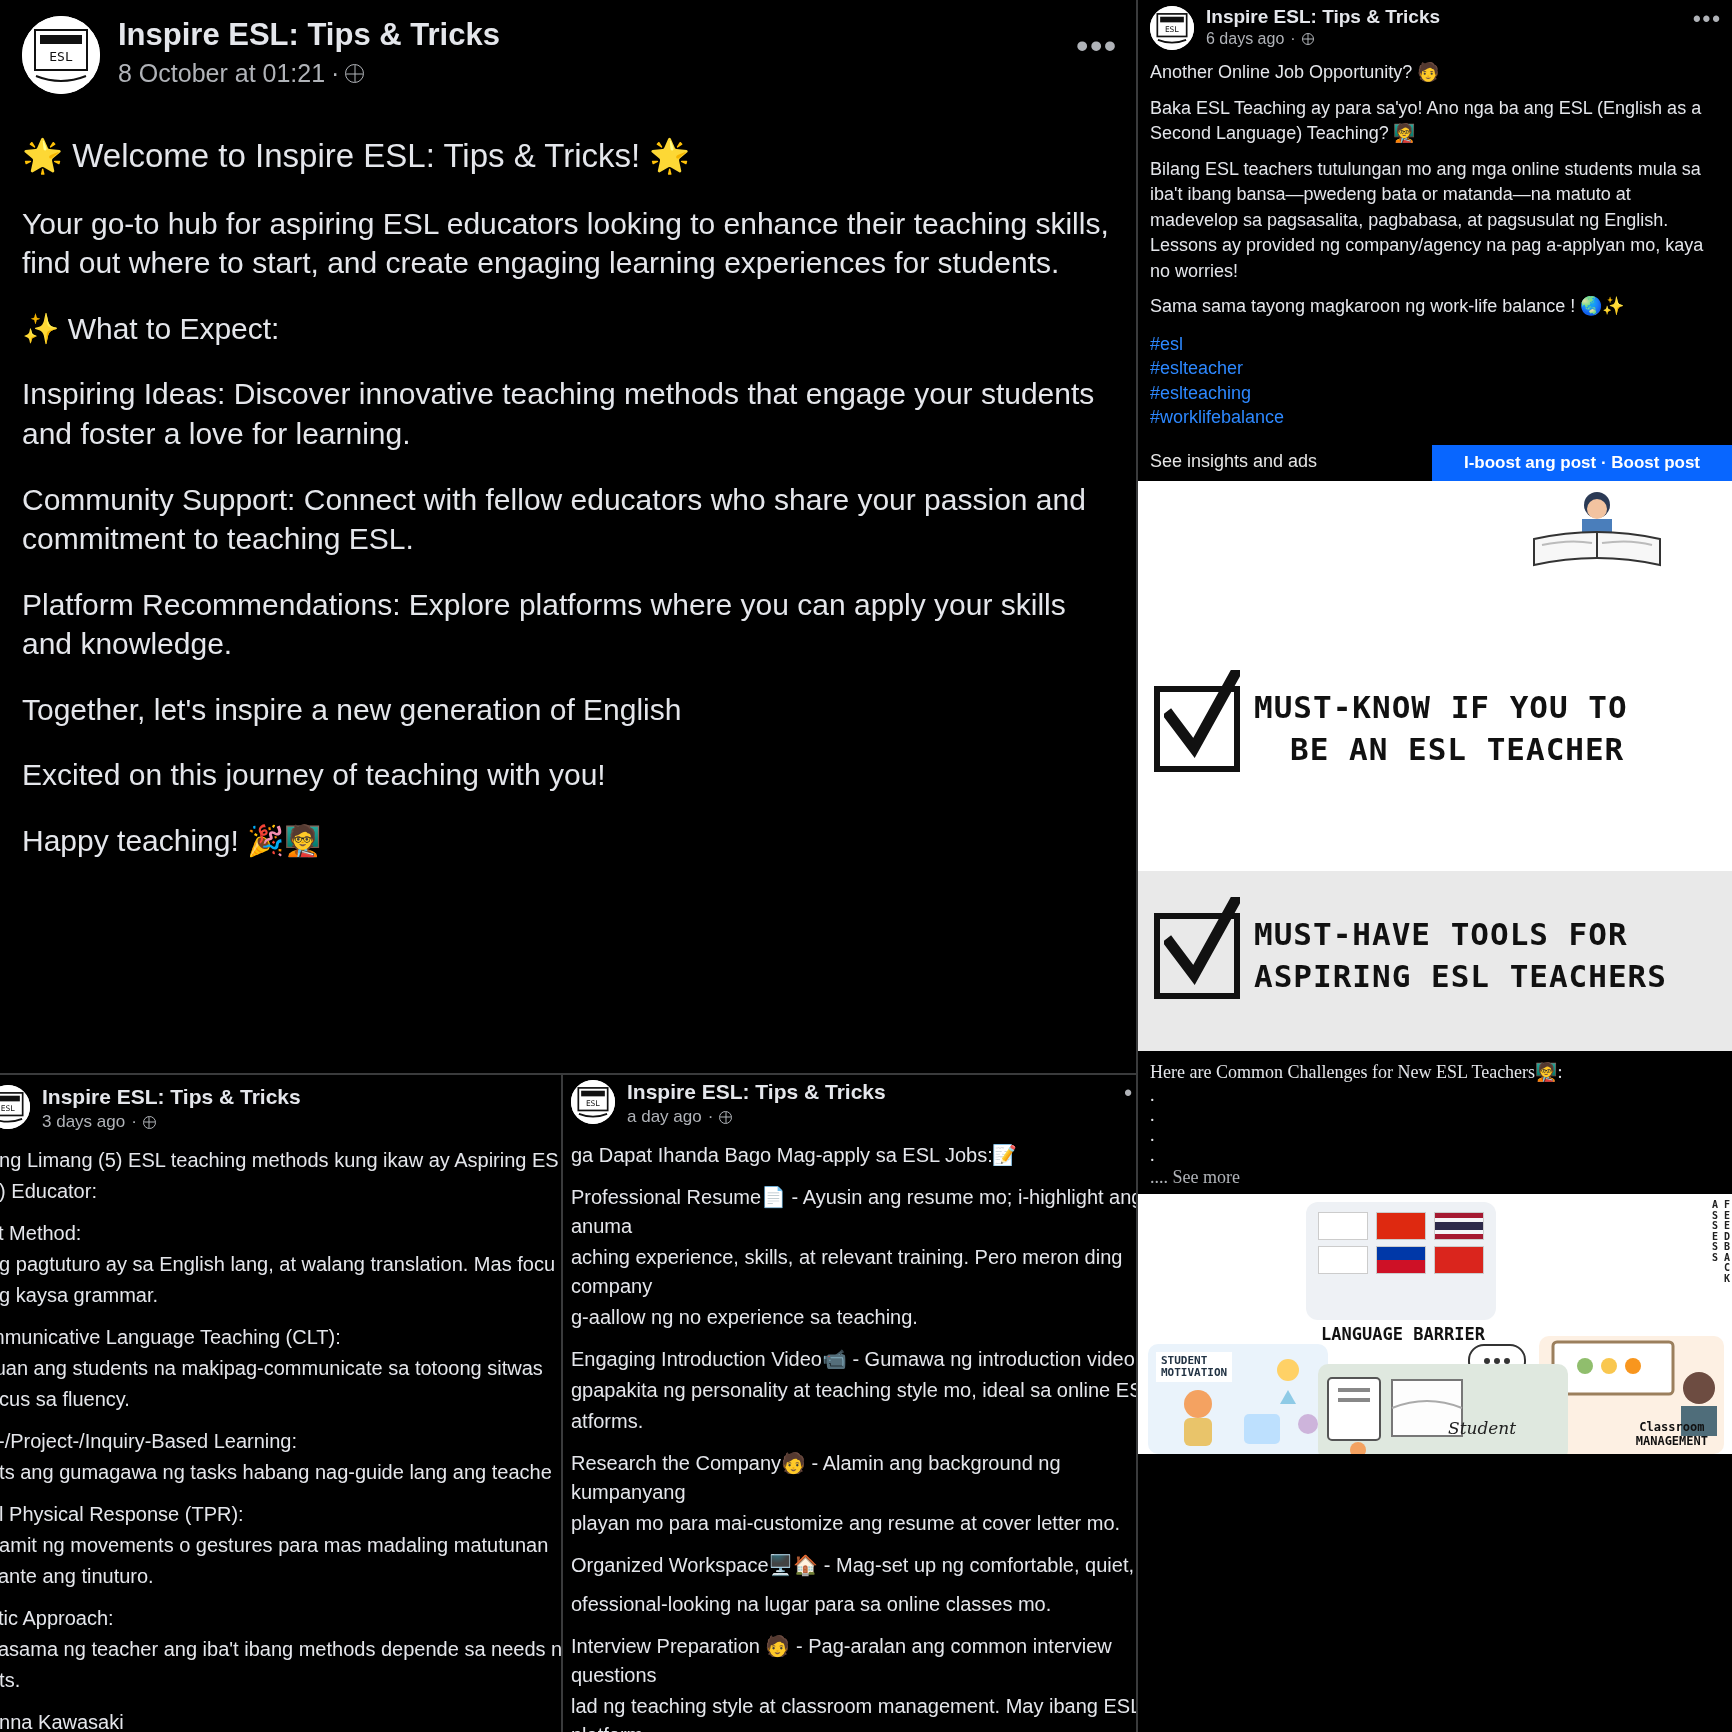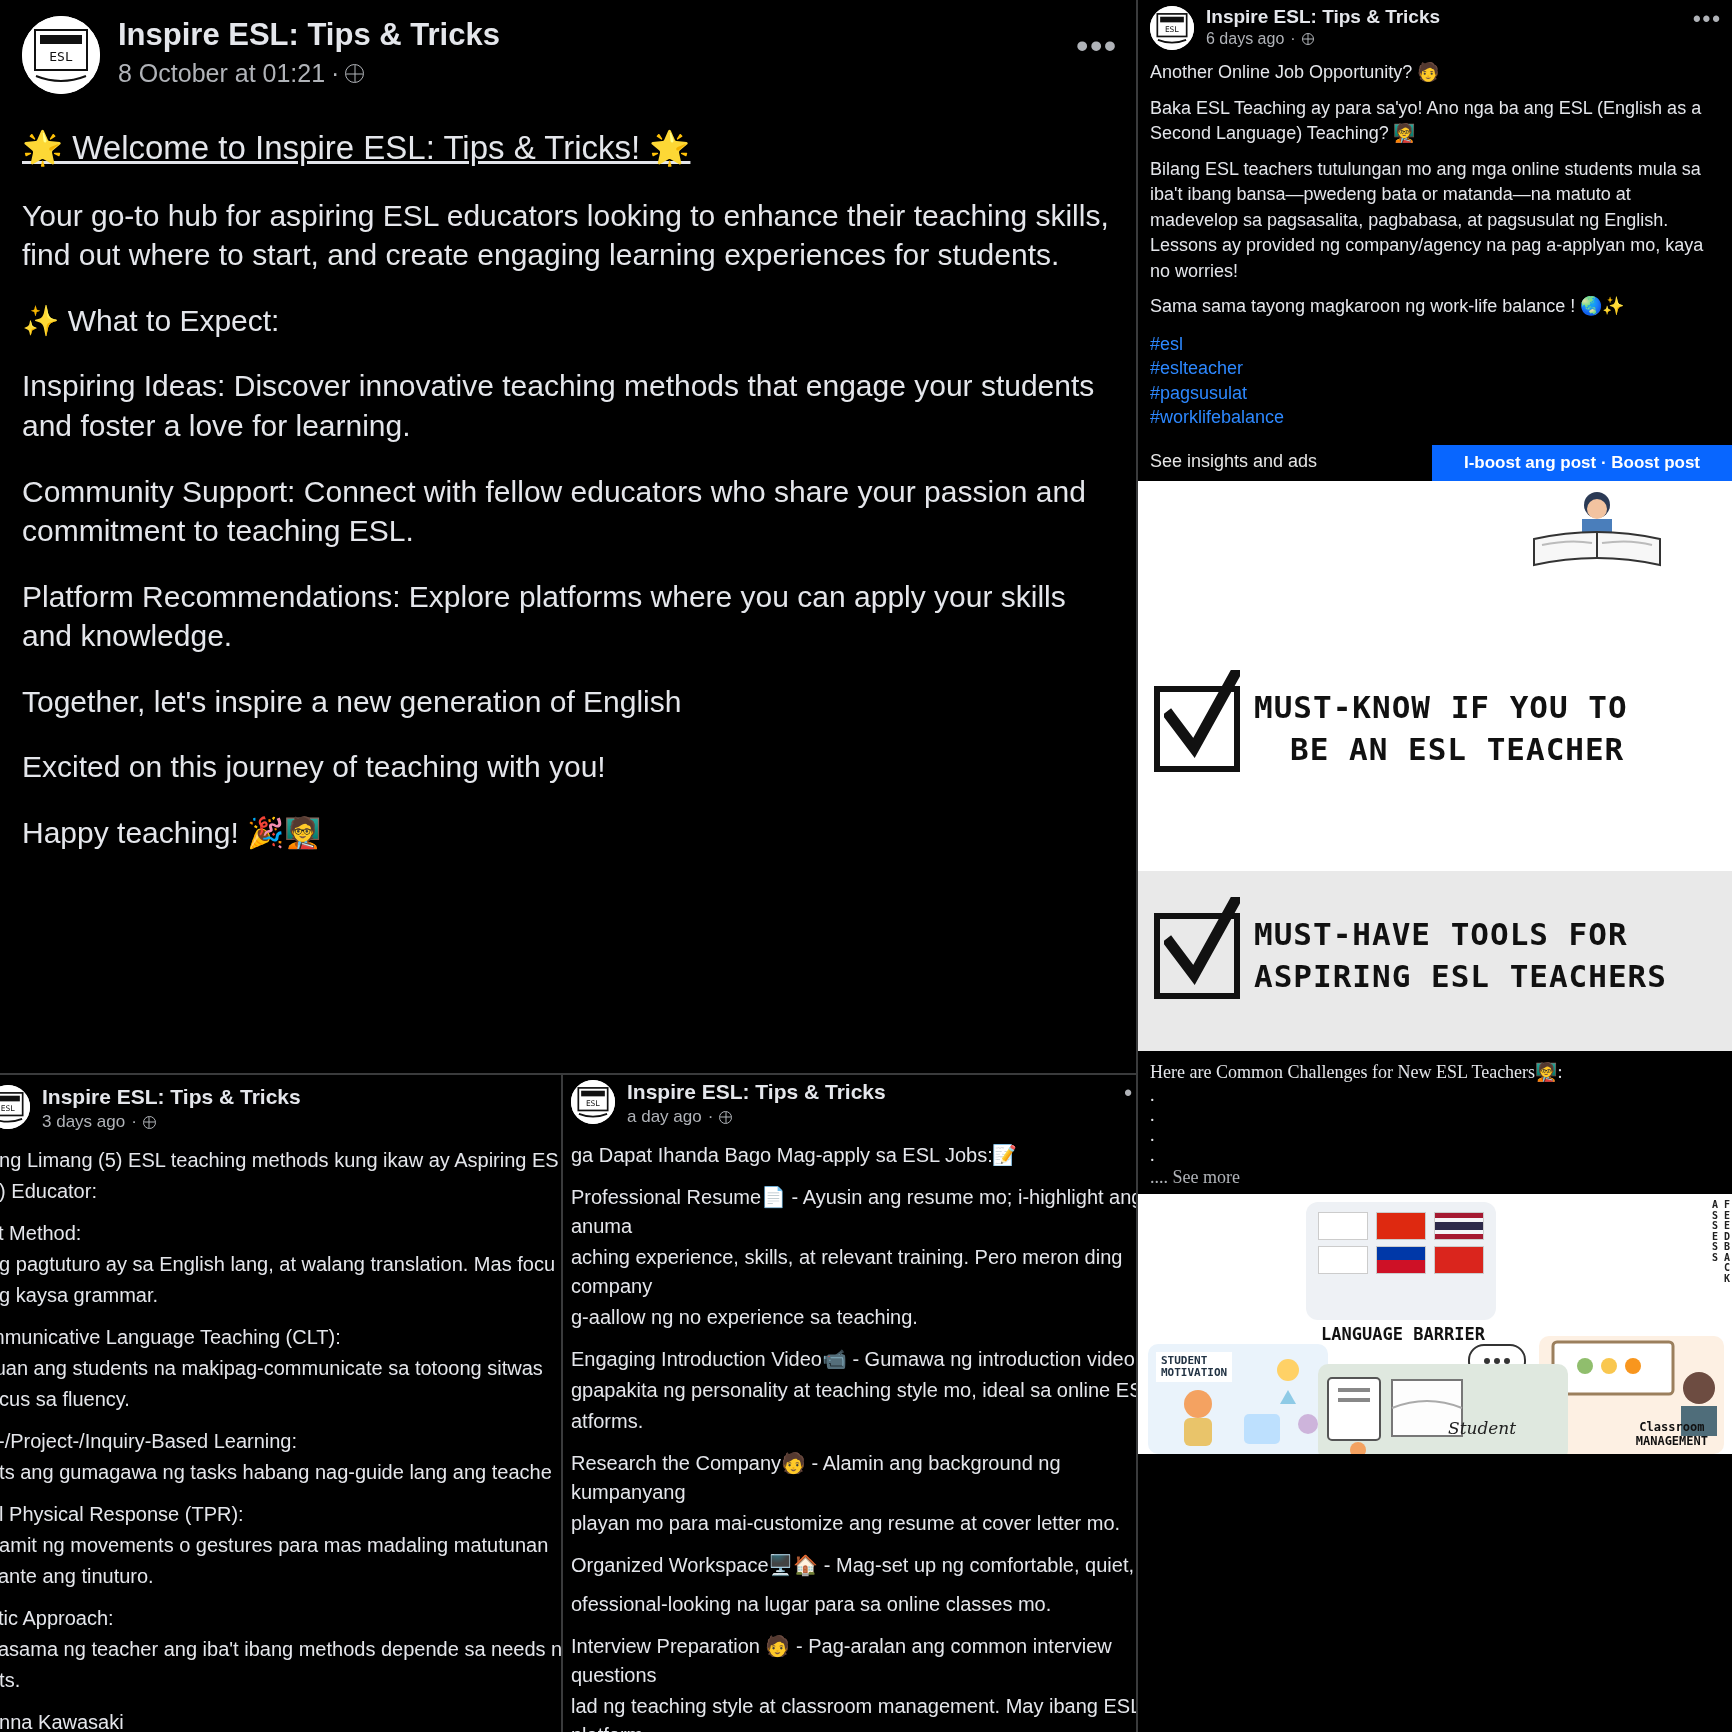--- a/index.html
+++ b/index.html
@@ -51,21 +51,21 @@
     background: #000; padding: 16px 20px 0 22px;
   }
   #main-post .head { display: flex; align-items: flex-start; gap: 18px; }
   #main-post .avatar { width: 78px; height: 78px; }
   #main-post .page-name { font-size: 31px; line-height: 1.2; }
   #main-post .meta { font-size: 25px; margin-top: 6px; }
   #main-post .globe { width: 19px; height: 19px; }
   #main-post .dots { font-size: 34px; margin-left: auto; margin-top: 10px; }
   #main-post .body-text { font-size: 30px; line-height: 1.32; }
   #main-post p { margin: 26px 0 0 0; }
-  #main-post .first-p { margin-top: 32px; font-size: 33px; text-decoration: underline; }
+  #main-post .first-p { margin-top: 40px; font-size: 33px; }
 
   
   #post-methods {
     position: absolute; left: 0; top: 1075px; width: 563px; height: 657px;
     background: #000; padding: 10px 0 0 0; overflow: hidden;
   }
   #post-methods .head { display: flex; align-items: flex-start; gap: 12px; padding-left: 0; }
   #post-methods .avatar { width: 44px; height: 44px; margin-left: -14px; }
   #post-methods .page-name { font-size: 21px; }
   #post-methods .meta { font-size: 17px; margin-top: 3px; }
@@ -345,21 +345,21 @@
       <div class="body">
         <p>Another Online Job Opportunity? 🧑</p>
         <p>Baka ESL Teaching ay para sa'yo! Ano nga ba ang ESL (English as a Second Language) Teaching? 🧑‍🏫</p>
         <p>Bilang ESL teachers tutulungan mo ang mga online students mula sa iba't ibang bansa—pwedeng bata or matanda—na matuto at madevelop sa pagsasalita, pagbabasa, at pagsusulat ng English. Lessons ay provided ng company/agency na pag a-applyan mo, kaya no worries!</p>
         <p>Sama sama tayong magkaroon ng work-life balance ! 🌏✨</p>
       </div>
 
       <div class="tags">
         <div>#esl</div>
         <div>#eslteacher</div>
-        <div>#pagsusulat</div>
+        <div>#eslteaching</div>
         <div>#worklifebalance</div>
       </div>
 
       <div class="insights-row">
         <div class="insights-link">See insights and ads</div>
         <div class="boost-btn">I-boost ang post · Boost post</div>
       </div>
     </div>
 
     <div id="img-must-know">

